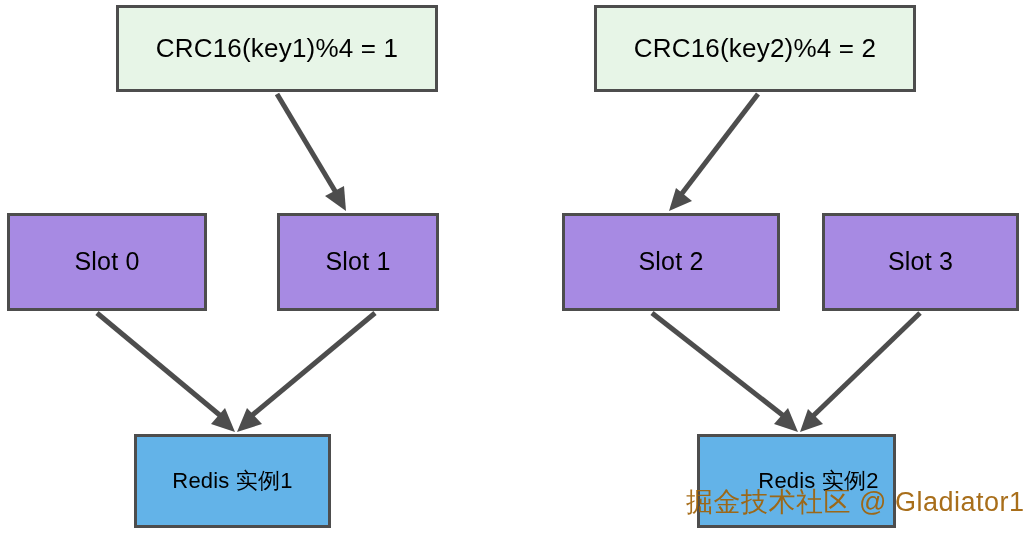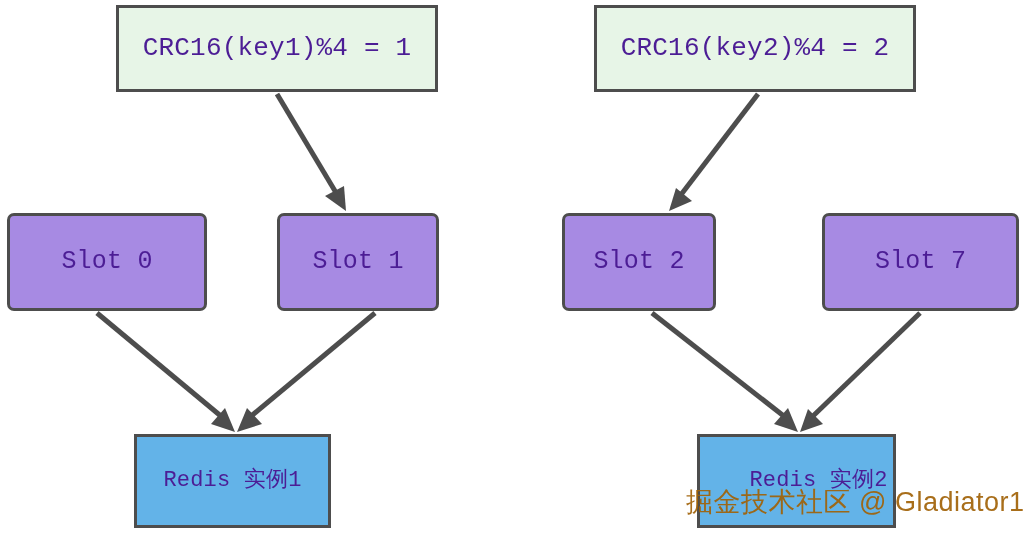--- a/index.html
+++ b/index.html
@@ -22,49 +22,47 @@
     box-sizing: border-box;
     display: flex;
     align-items: center;
     justify-content: center;
     border: 3px solid #4d4d4d;
     z-index: 2;
   }
   .node-label {
     font-size: 25px;
     line-height: 1.1;
-    color: #4c1d95;
+    color: #000000;
     white-space: nowrap;
     letter-spacing: 0.2px;
-    font-family: Liberation Mono, monospace;
   }
   .node.hash {
     background: #e7f5e7;
   }
   .node.slot {
     background: #a78ae3;
-    border-radius: 7px;
   }
   .node.instance {
     background: #63b3e8;
   }
   .node.hash .node-label {
     font-size: 26px;
   }
   .node.instance .node-label {
     font-size: 22px;
   }
 
   
   #hash1 { left: 116px; top: 5px;  width: 322px; height: 87px; }
   #hash2 { left: 594px; top: 5px;  width: 322px; height: 87px; }
 
   #slot0 { left: 7px;   top: 213px; width: 200px; height: 98px; }
   #slot1 { left: 277px; top: 213px; width: 162px; height: 98px; }
-  #slot2 { left: 562px; top: 213px; width: 154px; height: 98px; align-items: center; }
+  #slot2 { left: 562px; top: 213px; width: 218px; height: 98px; align-items: center; }
   #slot3 { left: 822px; top: 213px; width: 197px; height: 98px; }
 
   #inst1 { left: 134px; top: 434px; width: 197px; height: 94px; }
   #inst2 { left: 697px; top: 434px; width: 199px; height: 94px; padding-left: 44px; }
 
   #edges {
     position: absolute;
     left: 0;
     top: 0;
     width: 1025px;
@@ -145,21 +143,21 @@
 
   <div class="node slot" id="slot1">
     <span class="node-label">Slot 1</span>
   </div>
 
   <div class="node slot" id="slot2">
     <span class="node-label">Slot 2</span>
   </div>
 
   <div class="node slot" id="slot3">
-    <span class="node-label">Slot 7</span>
+    <span class="node-label">Slot 3</span>
   </div>
 
   <div class="node instance" id="inst1">
     <span class="node-label">Redis 实例1</span>
   </div>
 
   <div class="node instance" id="inst2">
     <span class="node-label">Redis 实例2</span>
   </div>
 

